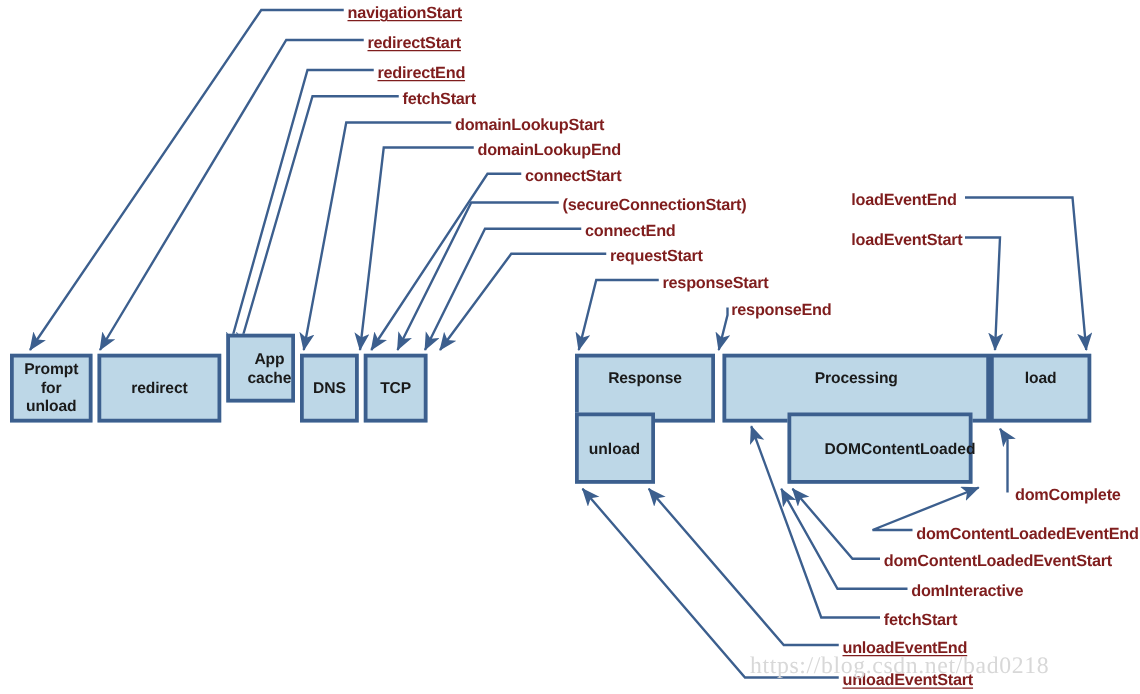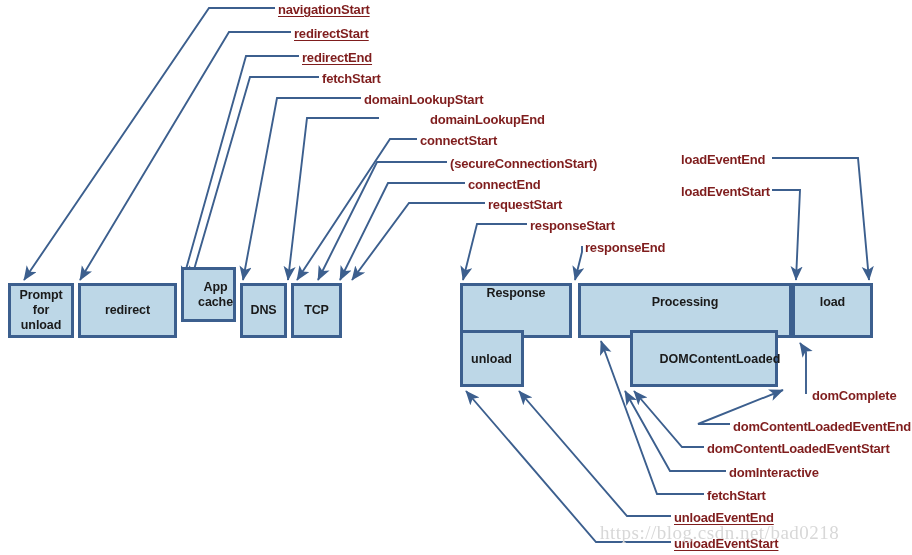--- a/index.html
+++ b/index.html
@@ -148,21 +148,21 @@
   </div>
   <div class="phase-box multiline" style="left:181px; top:267px; width:55px; height:55px;align-items:flex-end;">
     <span>App<br>cache</span>
   </div>
   <div class="phase-box" style="left:240px; top:283px; width:47px; height:55px;">
     <span>DNS</span>
   </div>
   <div class="phase-box" style="left:291px; top:283px; width:51px; height:55px;">
     <span>TCP</span>
   </div>
-  <div class="phase-box" style="left:460px; top:283px; width:112px; height:55px; align-items:flex-start; ">
+  <div class="phase-box" style="left:460px; top:283px; width:112px; height:55px; align-items:flex-start; padding-top:9px;">
     <span>Response</span>
   </div>
   <div class="phase-box" style="left:578px; top:283px; width:214px; height:55px; align-items:flex-start; padding-top:9px;">
     <span>Processing</span>
   </div>
   <div class="phase-box" style="left:792px; top:283px; width:81px; height:55px; align-items:flex-start; padding-top:9px;">
     <span>load</span>
   </div>
 
   <div class="sub-box left-aligned" style="left:460px; top:330px; width:64px; height:57px;">
@@ -170,21 +170,21 @@
   </div>
   <div class="sub-box" style="left:630px; top:330px; width:148px; height:57px;">
     <span>DOMContentLoaded</span>
   </div>
 
   <div class="lbl underline" style="left:278px; top:2px;">navigationStart</div>
   <div class="lbl underline" style="left:294px; top:26px;">redirectStart</div>
   <div class="lbl underline" style="left:302px; top:50px;">redirectEnd</div>
   <div class="lbl" style="left:322px; top:71px;">fetchStart</div>
   <div class="lbl" style="left:364px; top:92px;">domainLookupStart</div>
-  <div class="lbl" style="left:382px; top:112px;margin-left:48px;">domainLookupEnd</div>
+  <div class="lbl" style="left:382px; top:112px;">domainLookupEnd</div>
   <div class="lbl" style="left:420px; top:133px;">connectStart</div>
   <div class="lbl" style="left:450px; top:156px;">(secureConnectionStart)</div>
   <div class="lbl" style="left:468px; top:177px;">connectEnd</div>
   <div class="lbl" style="left:488px; top:197px;">requestStart</div>
   <div class="lbl" style="left:530px; top:218px;">responseStart</div>
   <div class="lbl" style="left:585px; top:240px;">responseEnd</div>
   <div class="lbl" style="left:681px; top:152px;">loadEventEnd</div>
   <div class="lbl" style="left:681px; top:184px;">loadEventStart</div>
   <div class="lbl" style="left:812px; top:388px;">domComplete</div>
   <div class="lbl" style="left:733px; top:419px;">domContentLoadedEventEnd</div>

